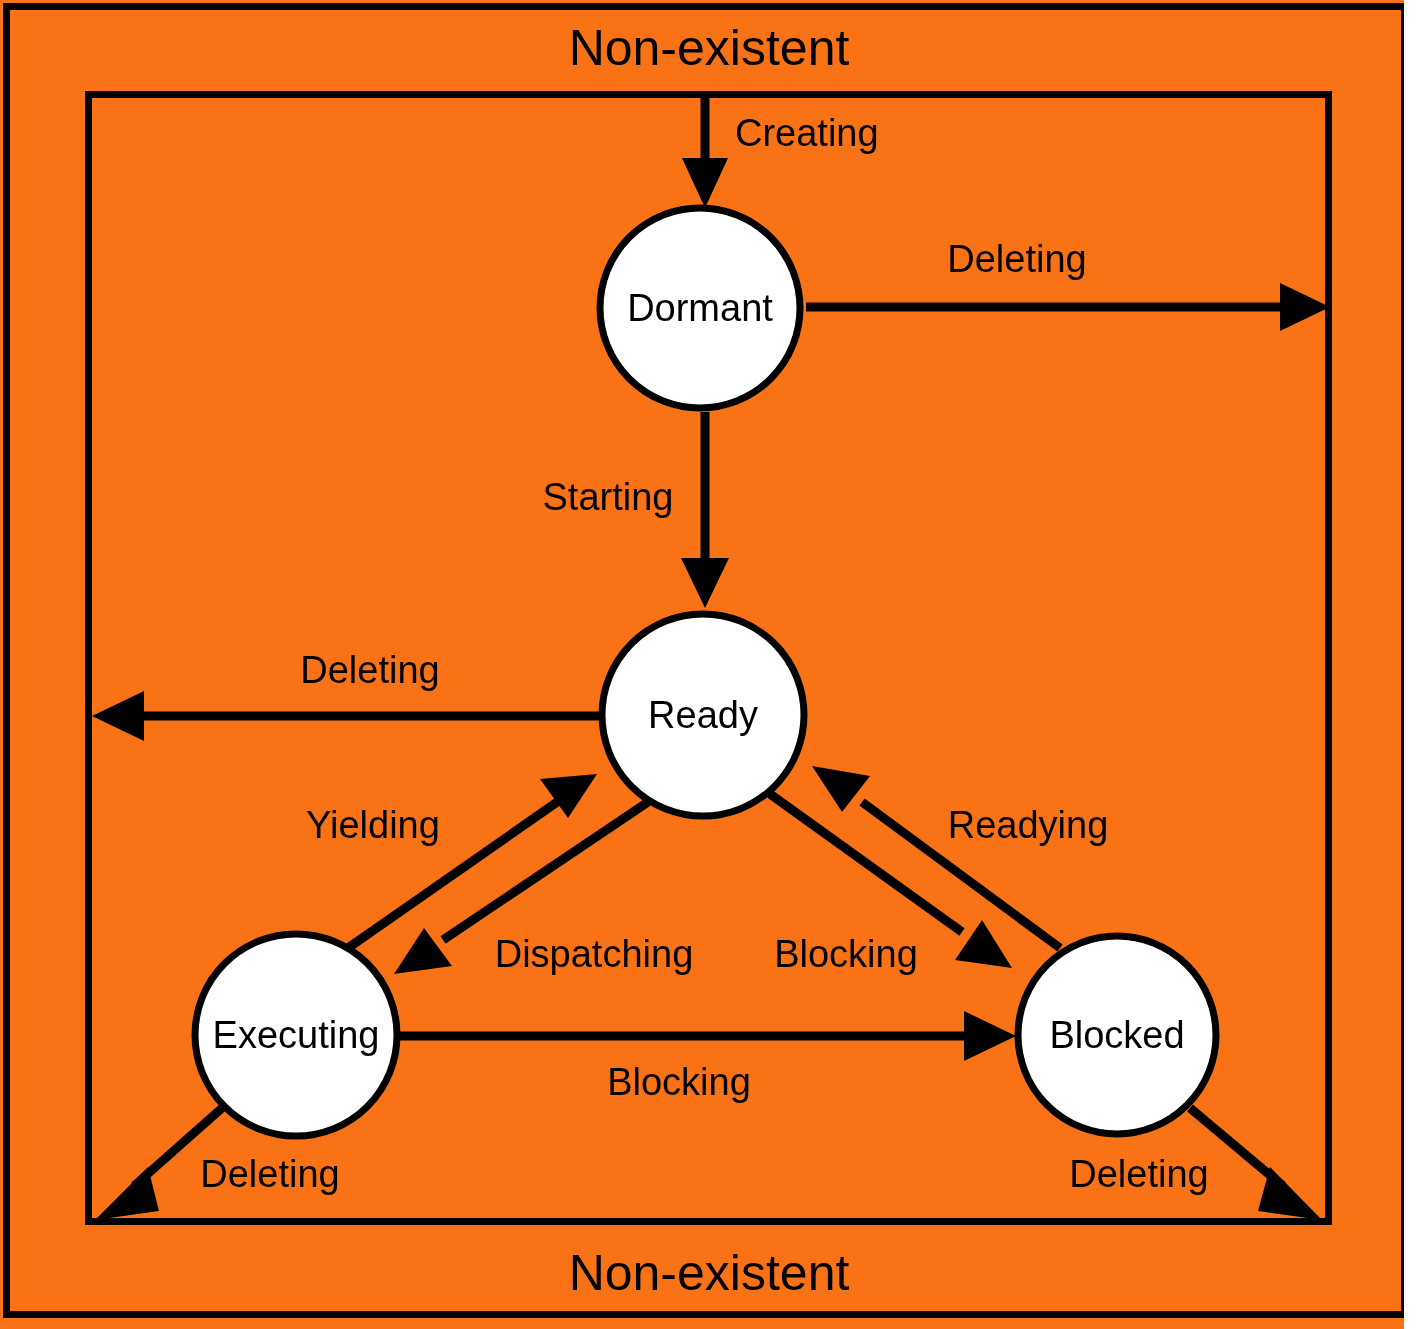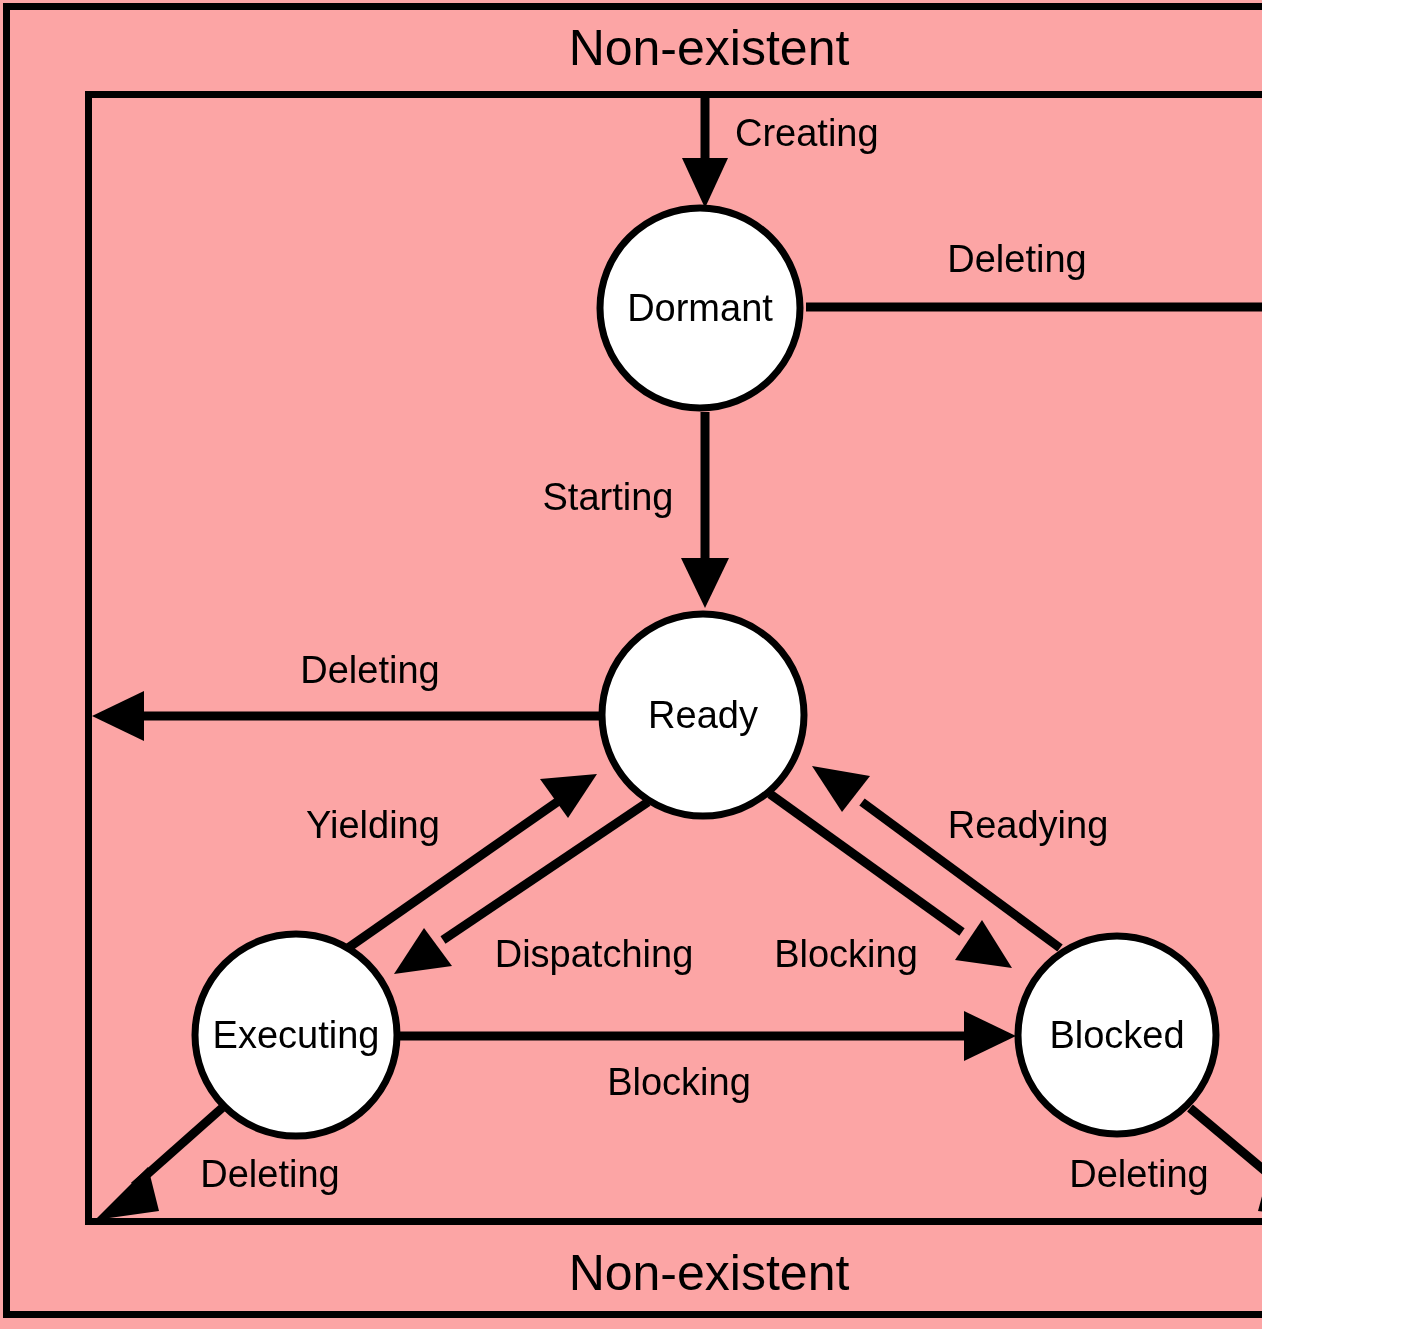--- a/index.html
+++ b/index.html
@@ -8,24 +8,24 @@
     background: #ffffff;
   }
   body {
     width: 1418px;
     height: 1329px;
     font-family: "Liberation Sans", sans-serif;
     -webkit-font-smoothing: antialiased;
   }
   #stage {
     position: relative;
-    width: 1262px;
+    width: 1404px;
     height: 1329px;
     overflow: hidden;
-    background: #fca5a5;
+    background: #f97316;
   }
   #diagram-svg {
     position: absolute;
     left: 0;
     top: 0;
     width: 1418px;
     height: 1329px;
   }
   .edge-label, .state-label, .region-label {
     font-family: "Liberation Sans", sans-serif;

